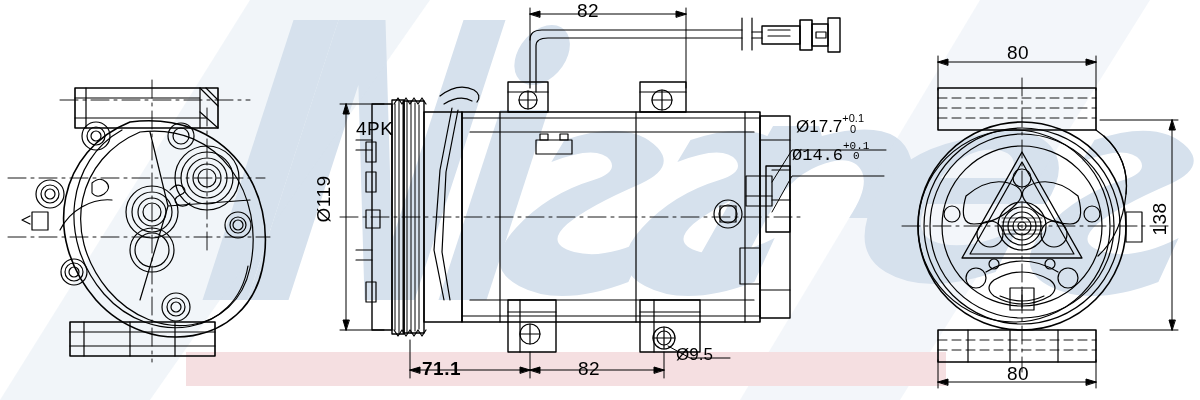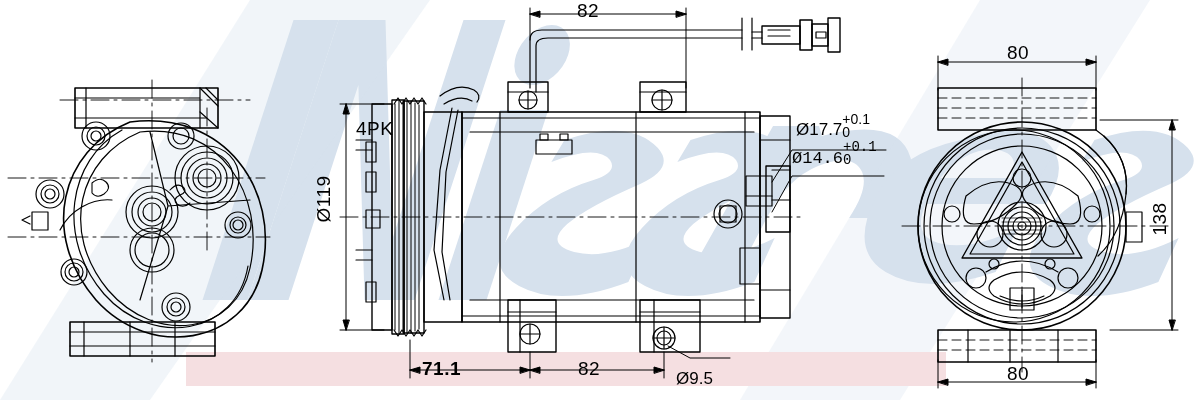--- a/index.html
+++ b/index.html
@@ -6,21 +6,21 @@
   body{width:1200px;height:400px;overflow:hidden;font-family:"Liberation Sans",sans-serif;}
   #stage{position:relative;width:1200px;height:400px;background:#fff;}
   .layer{position:absolute;left:0;top:0;width:1200px;height:400px;}
   #wm{z-index:1;}
   #pinkband{z-index:2;}
   #draw{z-index:3;}
   #labels{z-index:4;}
   .lbl{position:absolute;color:#000;font-family:"Liberation Sans",sans-serif;white-space:nowrap;}
   .dim{font-size:19px;letter-spacing:.5px;}
   .dimsm{font-size:17px;}
-  .tolstack{position:absolute;display:inline-block;vertical-align:middle;line-height:.95;font-size:14px;text-align:left;}
+  .tolstack{position:absolute;display:inline-block;vertical-align:middle;line-height:.95;font-size:11px;text-align:center;}
   .rot{transform-origin:50% 50%;}
 </style>
 </head>
 <body>
 
 <div id="stage">
 
   <svg class="layer" id="wm" viewBox="0 0 1200 400">
     <defs>
       <clipPath id="wmclip">
@@ -339,21 +339,21 @@
     <div class="lbl dim" style="left:1007px;top:42px;">80</div>
 
     <div class="lbl dim" style="left:1007px;top:363px;">80</div>
 
     <div class="lbl dim rot" style="left:1143px;top:208px;transform:rotate(-90deg);">138</div>
 
     <div class="lbl dim" style="left:422px;top:358px;font-weight:bold;">71.1</div>
 
     <div class="lbl dim" style="left:578px;top:358px;">82</div>
 
-    <div class="lbl dimsm" style="left:676px;top:345px;margin-top:24px;">Ø9.5</div>
+    <div class="lbl dimsm" style="left:676px;top:345px;">Ø9.5</div>
 
     <div class="lbl dimsm" style="left:796px;top:117px;">
       <span>Ø17.7</span><span class="tolstack" style="position:relative;top:-4px;">
         <span style="display:block">+0.1</span>
         <span style="display:block">0</span>
       </span>
     </div>
 
     <div class="lbl dimsm" style="left:792px;top:145px;font-family:Liberation Mono, monospace;">
       <span>Ø14.6</span><span class="tolstack" style="position:relative;top:-4px;">

